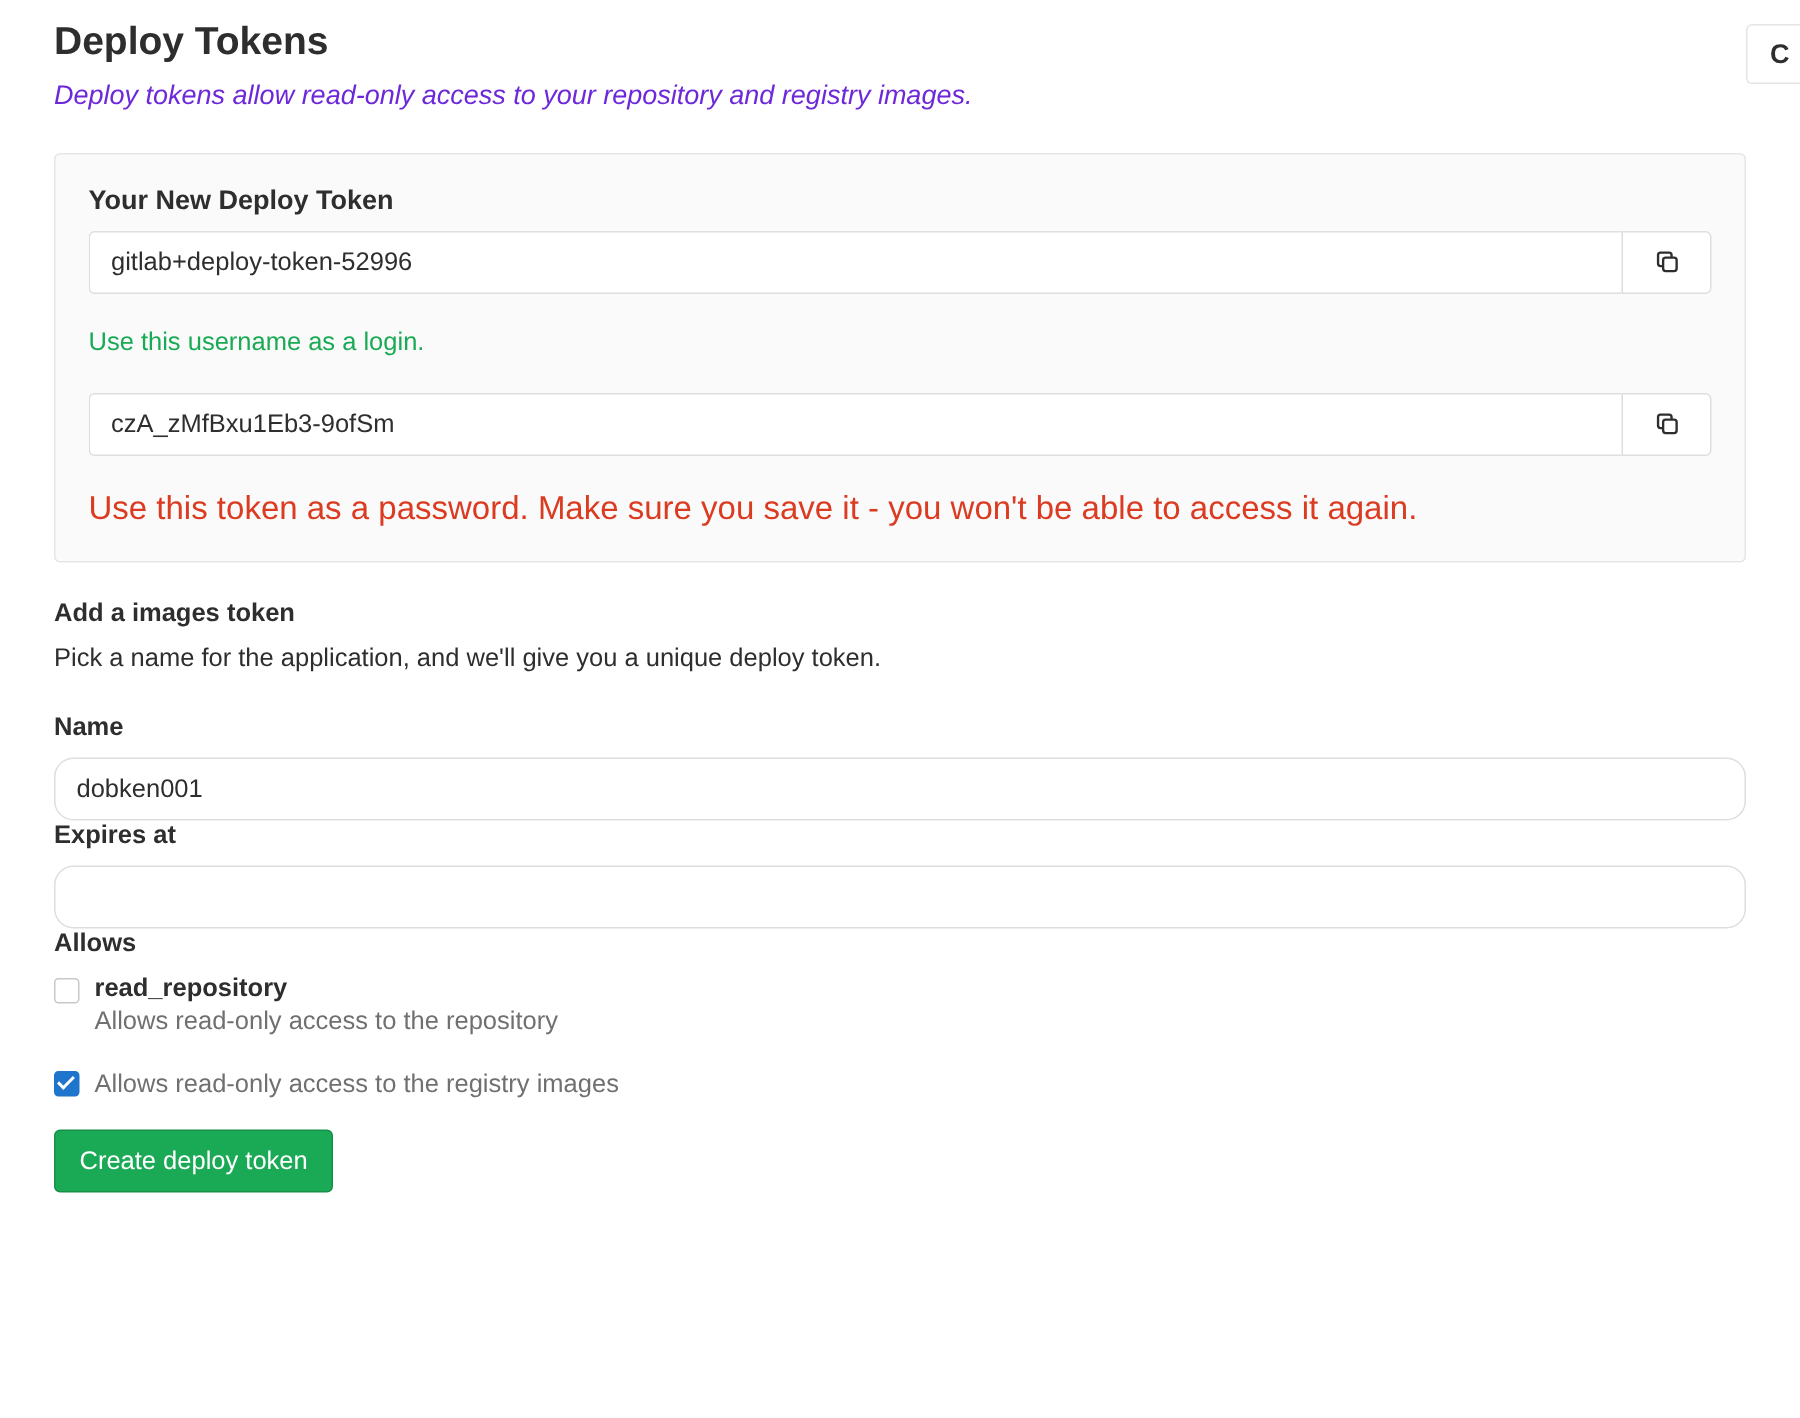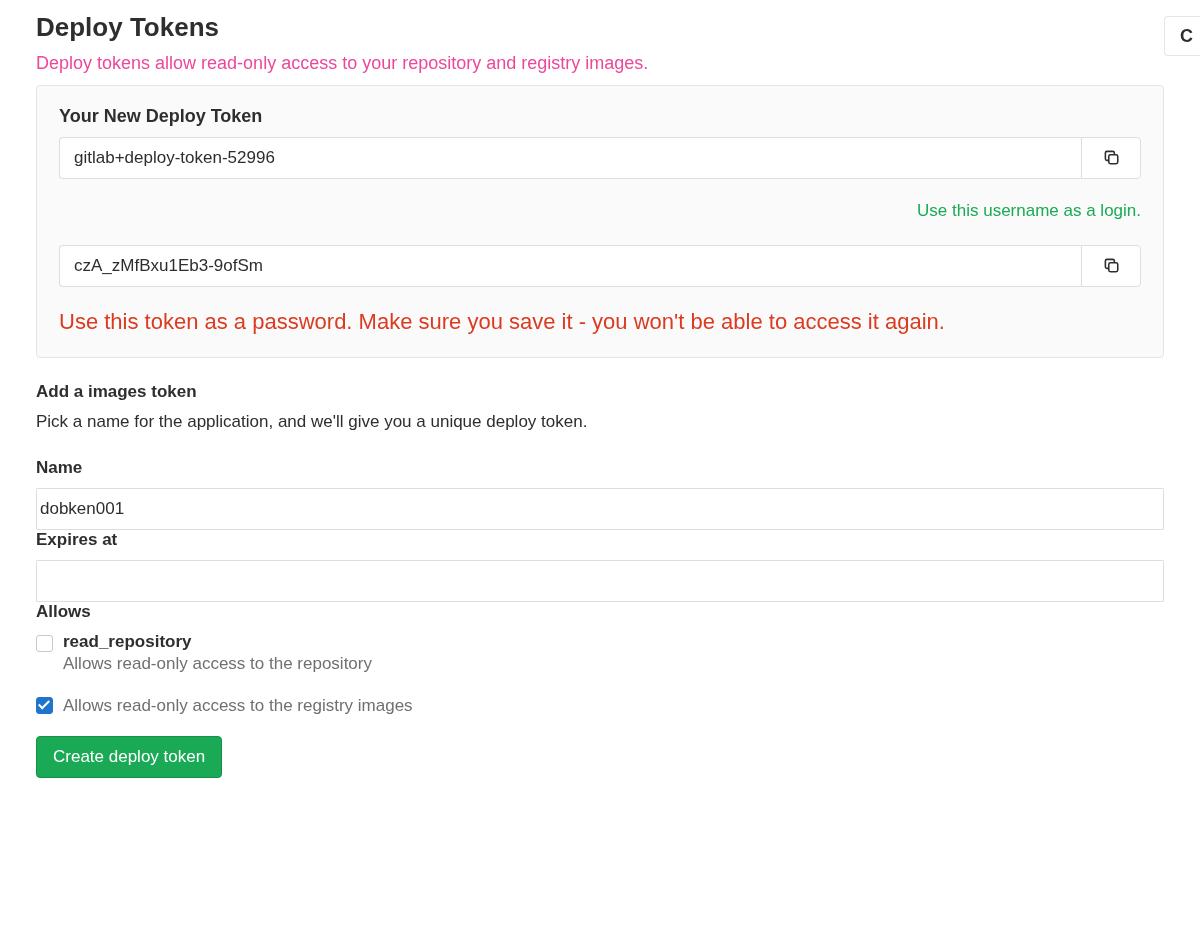--- a/index.html
+++ b/index.html
@@ -18,22 +18,23 @@
       padding: 12px 36px 36px 36px;
     }
     h1.page-title {
       font-size: 26px;
       font-weight: 700;
       margin-bottom: 10px;
       color: #2e2e2e;
     }
     .page-description {
       font-size: 18px;
-      color: #ec4899;
-      margin-bottom: 11px;
+      color: #6d28d9;
+      margin-bottom: 28px;
+      font-style: italic;
     }
     .token-panel {
       background: #fafafa;
       border: 1px solid #e5e5e5;
       border-radius: 4px;
       padding: 20px 22px 22px 22px;
       margin-bottom: 24px;
     }
     .panel-title {
       font-size: 18px;
@@ -65,21 +66,20 @@
       cursor: pointer;
       display: flex;
       align-items: center;
       justify-content: center;
       color: #2e2e2e;
     }
     .hint-green {
       color: #1aaa55;
       font-size: 17px;
       margin-bottom: 24px;
-      text-align: right;
     }
     .hint-red {
       color: #db3b21;
       font-size: 22px;
     }
     .section-title {
       font-size: 17px;
       font-weight: 700;
       margin-bottom: 10px;
       color: #2e2e2e;
@@ -95,22 +95,22 @@
       display: block;
       font-size: 17px;
       font-weight: 700;
       margin-bottom: 10px;
       color: #2e2e2e;
     }
     .text-input {
       width: 100%;
       background: #fff;
       border: 1px solid #dedede;
-      border-radius: 1px;
-      padding: 10px 3px;
+      border-radius: 13px;
+      padding: 10px 14px;
       font-size: 17px;
       color: #2e2e2e;
       font-family: inherit;
     }
     .scope-item {
       display: flex;
       align-items: flex-start;
       margin-bottom: 20px;
     }
     .scope-checkbox {

